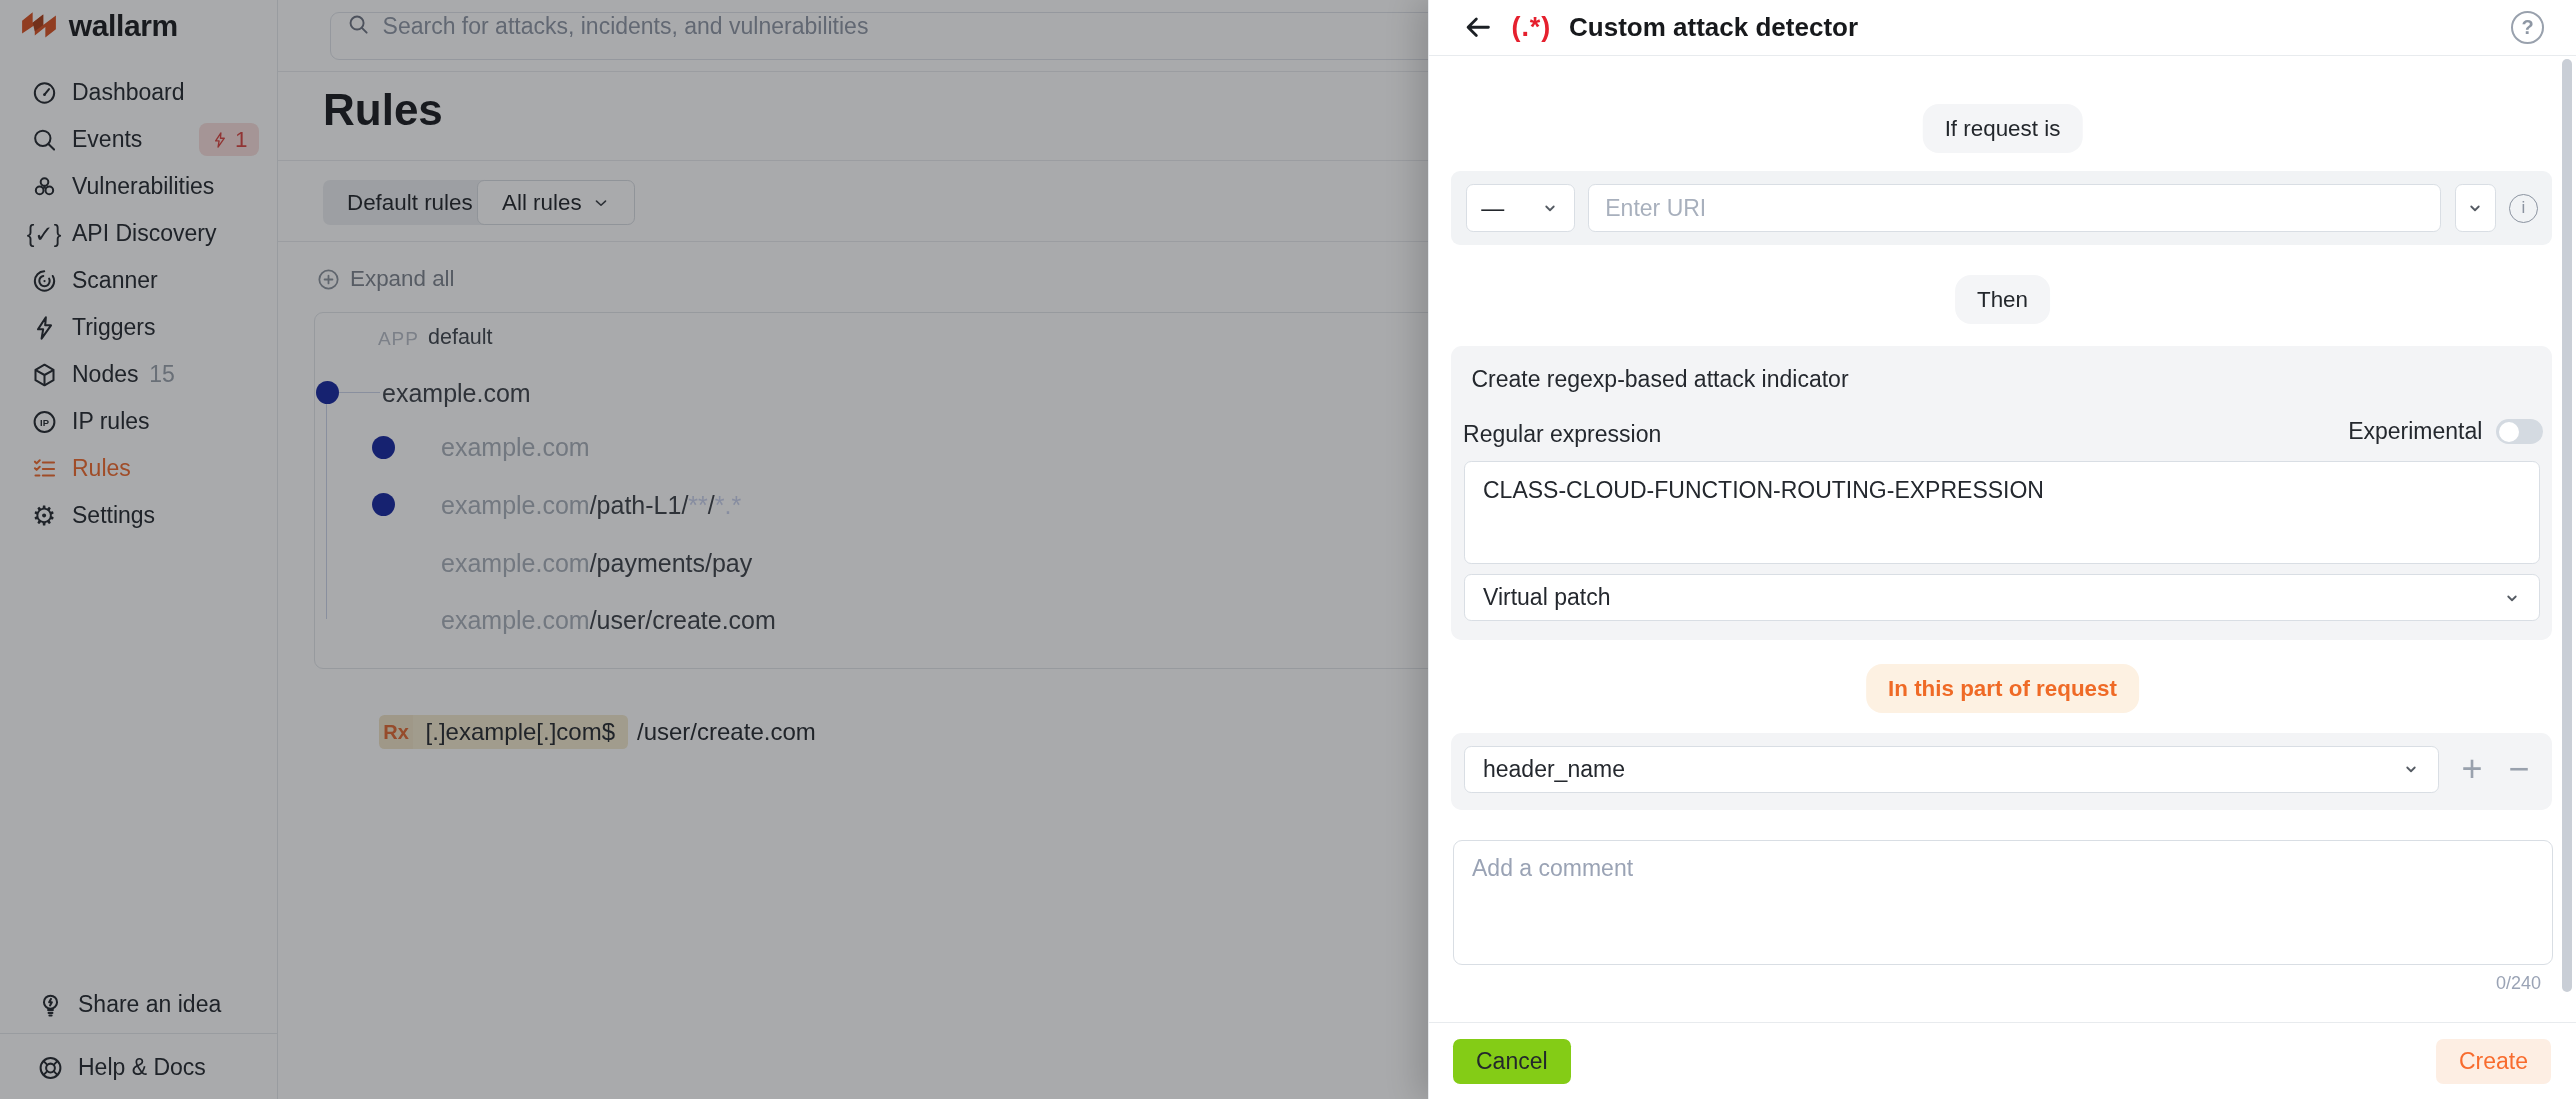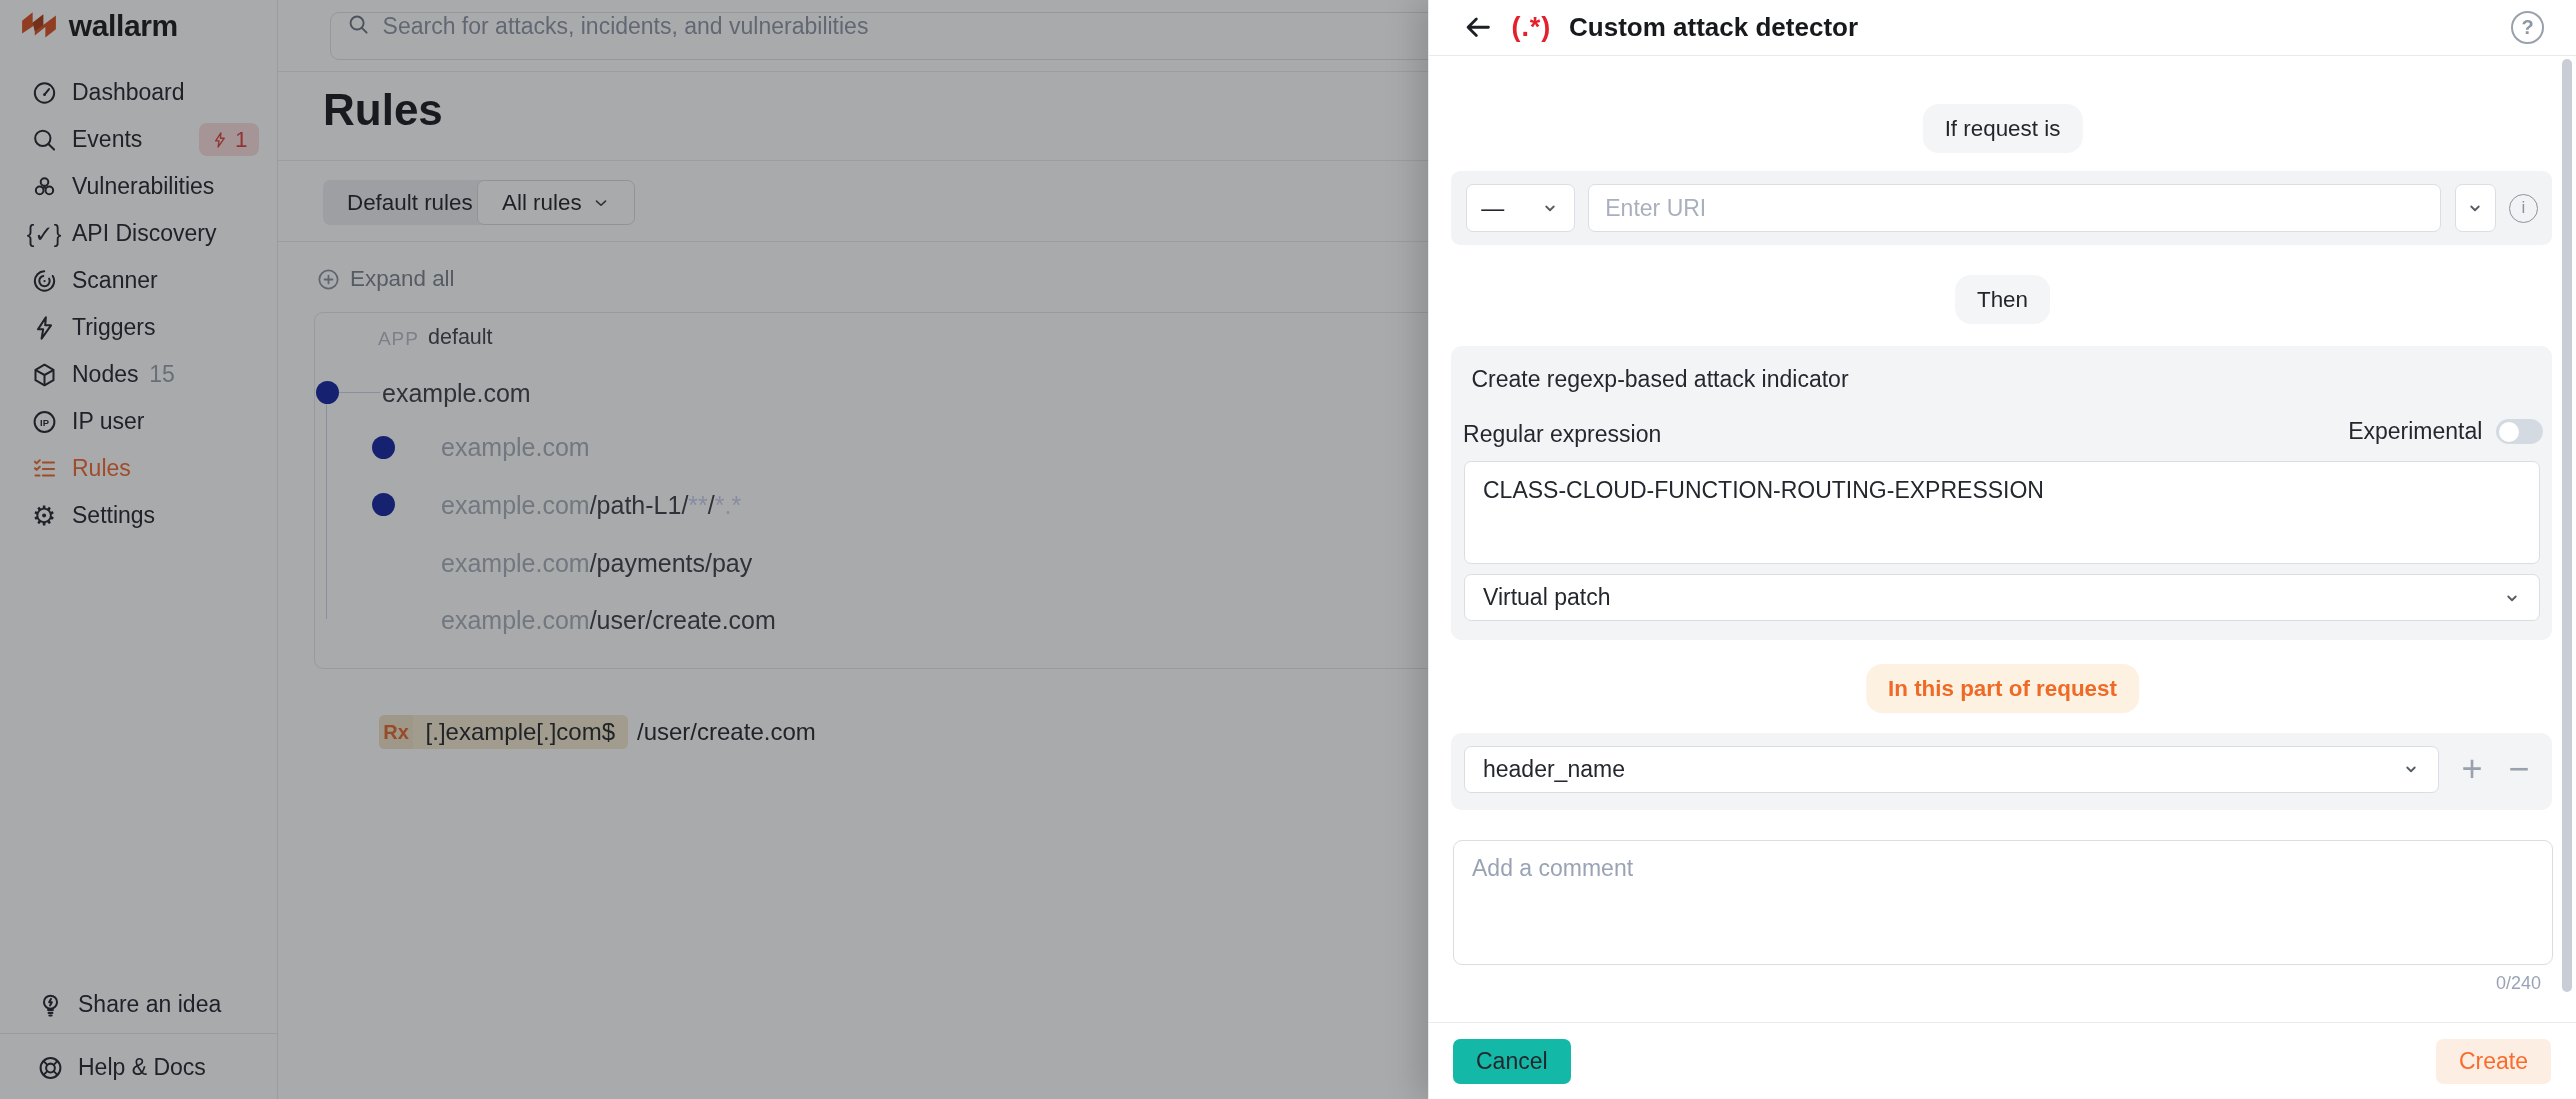--- a/index.html
+++ b/index.html
@@ -101,21 +101,21 @@
   .pm-btn { position: absolute; top: 12.6px; width: 39px; height: 47px; color: #99a1ad; font-size: 36px; line-height: 45px; text-align: center; cursor: pointer; }
   .pm-plus { left: 1001px; }
   .pm-minus { left: 1048px; }
 
   .comment-box { position: absolute; left: 24px; top: 784px; width: 1100px; height: 125px; border: 1.3px solid #d9dee4; border-radius: 9px; font-size: 23px; color: #2a2e33; padding: 14.4px 18px; resize: none; outline: none; font-family: "Liberation Sans", sans-serif; }
   .comment-box::placeholder { color: #9aa3b5; }
   .char-counter { position: absolute; top: 917px; right: 35px; font-size: 18px; color: #9aa3b5; }
   .panel-scrollbar { position: absolute; right: 4.5px; top: 2.7px; width: 10px; height: 933px; background: #c9ced6; border-radius: 5.4px; }
 
   .panel-footer { position: absolute; left: 0; bottom: 0; width: 100%; height: 78px; border-top: 1.3px solid #e8ebee; }
-  .btn-cancel { position: absolute; left: 24px; top: 16px; height: 45px; padding: 0 23px; background: #14b8a6; border-radius: 7.2px; font-size: 23px; color: #23272c; display: flex; align-items: center; cursor: pointer; }
+  .btn-cancel { position: absolute; left: 24px; top: 16px; height: 45px; padding: 0 23px; background: #84cc16; border-radius: 7.2px; font-size: 23px; color: #23272c; display: flex; align-items: center; cursor: pointer; }
   .btn-create { position: absolute; right: 25px; top: 16px; height: 45px; padding: 0 23px; background: #fdeee3; border-radius: 7.2px; font-size: 23px; color: #f86c2e; display: flex; align-items: center; cursor: pointer; }
 </style>
 </head>
 <body>
 
 <div class="stage">
 
   <div class="sidebar">
     <div class="logo">
       <svg width="38" height="34" viewBox="0 0 36 32">
@@ -193,21 +193,21 @@
         </span>
         <span class="nav-label"><span>Nodes</span><span class="nav-count">15</span></span>
       </div>
       <div class="nav-item">
         <span class="nav-ic">
           <svg viewBox="0 0 24 24">
               <circle cx="12" cy="12" r="8.8"></circle>
               <text x="12" y="15.2" text-anchor="middle" font-size="8.4" font-weight="bold" fill="currentColor" stroke="none" font-family="Liberation Sans, sans-serif">IP</text>
             </svg>
         </span>
-        <span class="nav-label">IP user</span>
+        <span class="nav-label">IP rules</span>
       </div>
       <div class="nav-item active">
         <span class="nav-ic">
           <svg viewBox="0 0 24 24">
               <path d="M3.5 5.5 L5 7 L7.8 4.2"></path>
               <path d="M10.5 6.2 H20.5"></path>
               <path d="M3.5 11.3 L5 12.8 L7.8 10"></path>
               <path d="M10.5 12 H20.5"></path>
               <path d="M4 17.8 H7.5"></path>
               <path d="M10.5 17.8 H20.5"></path>

